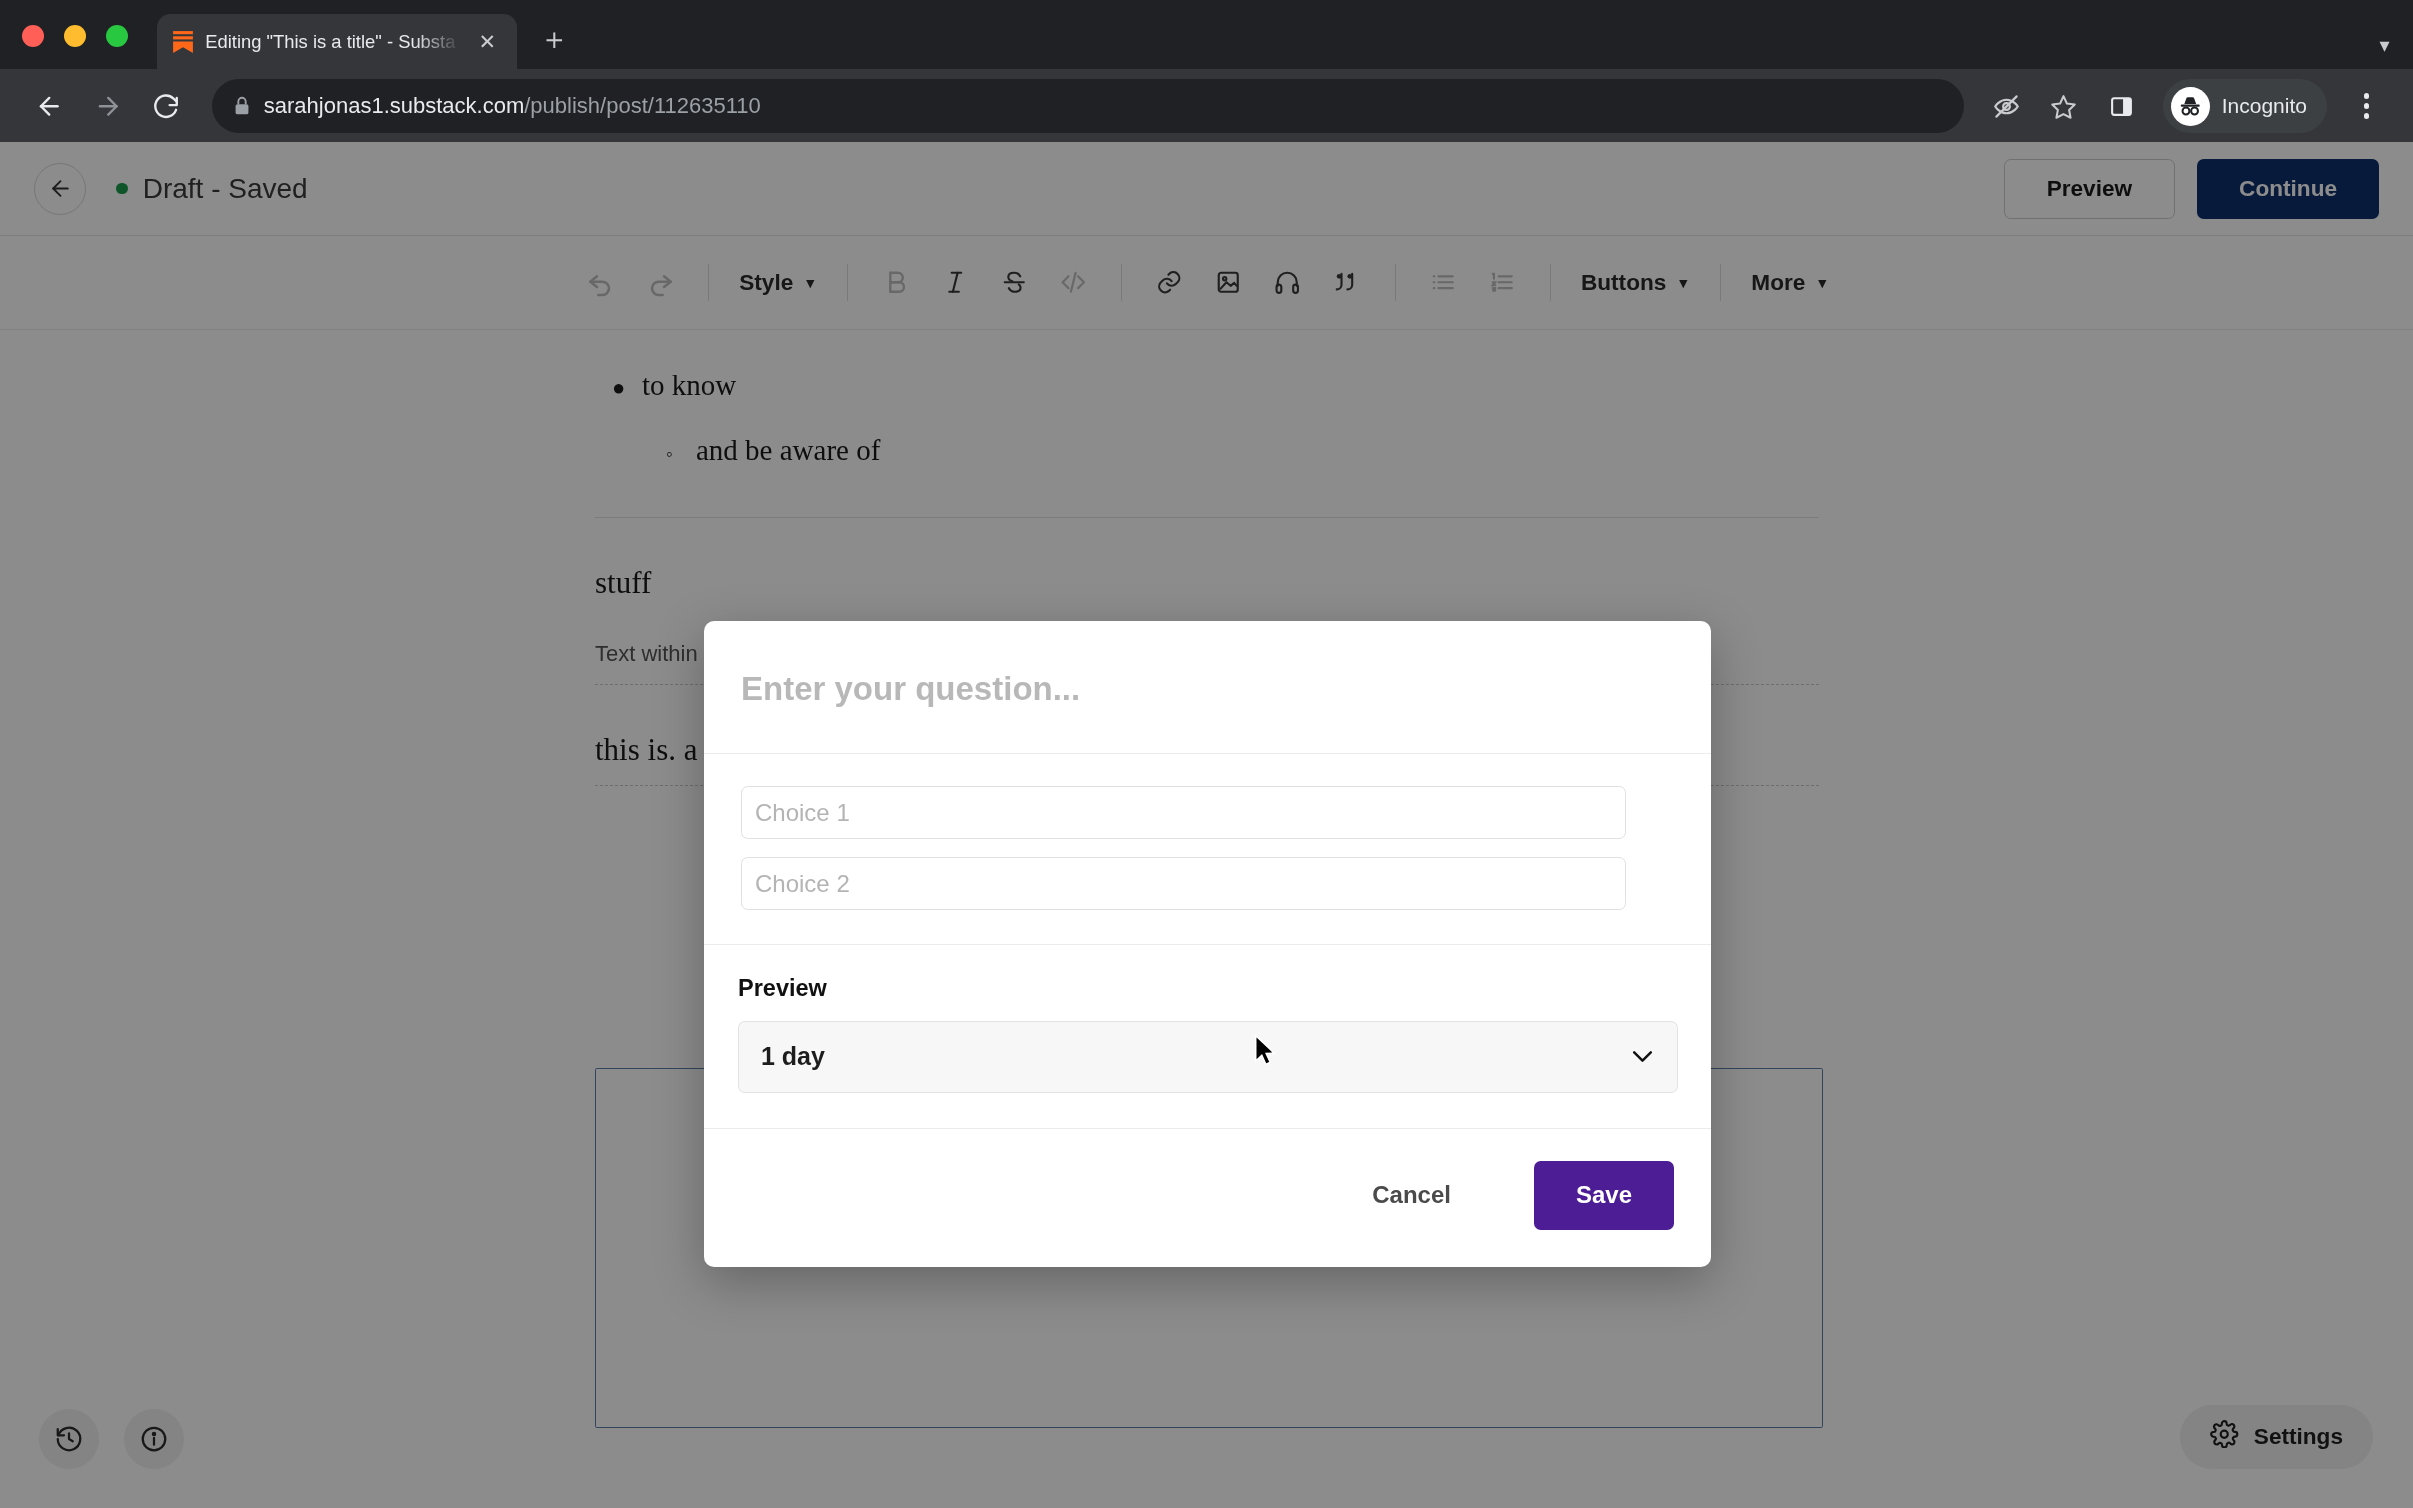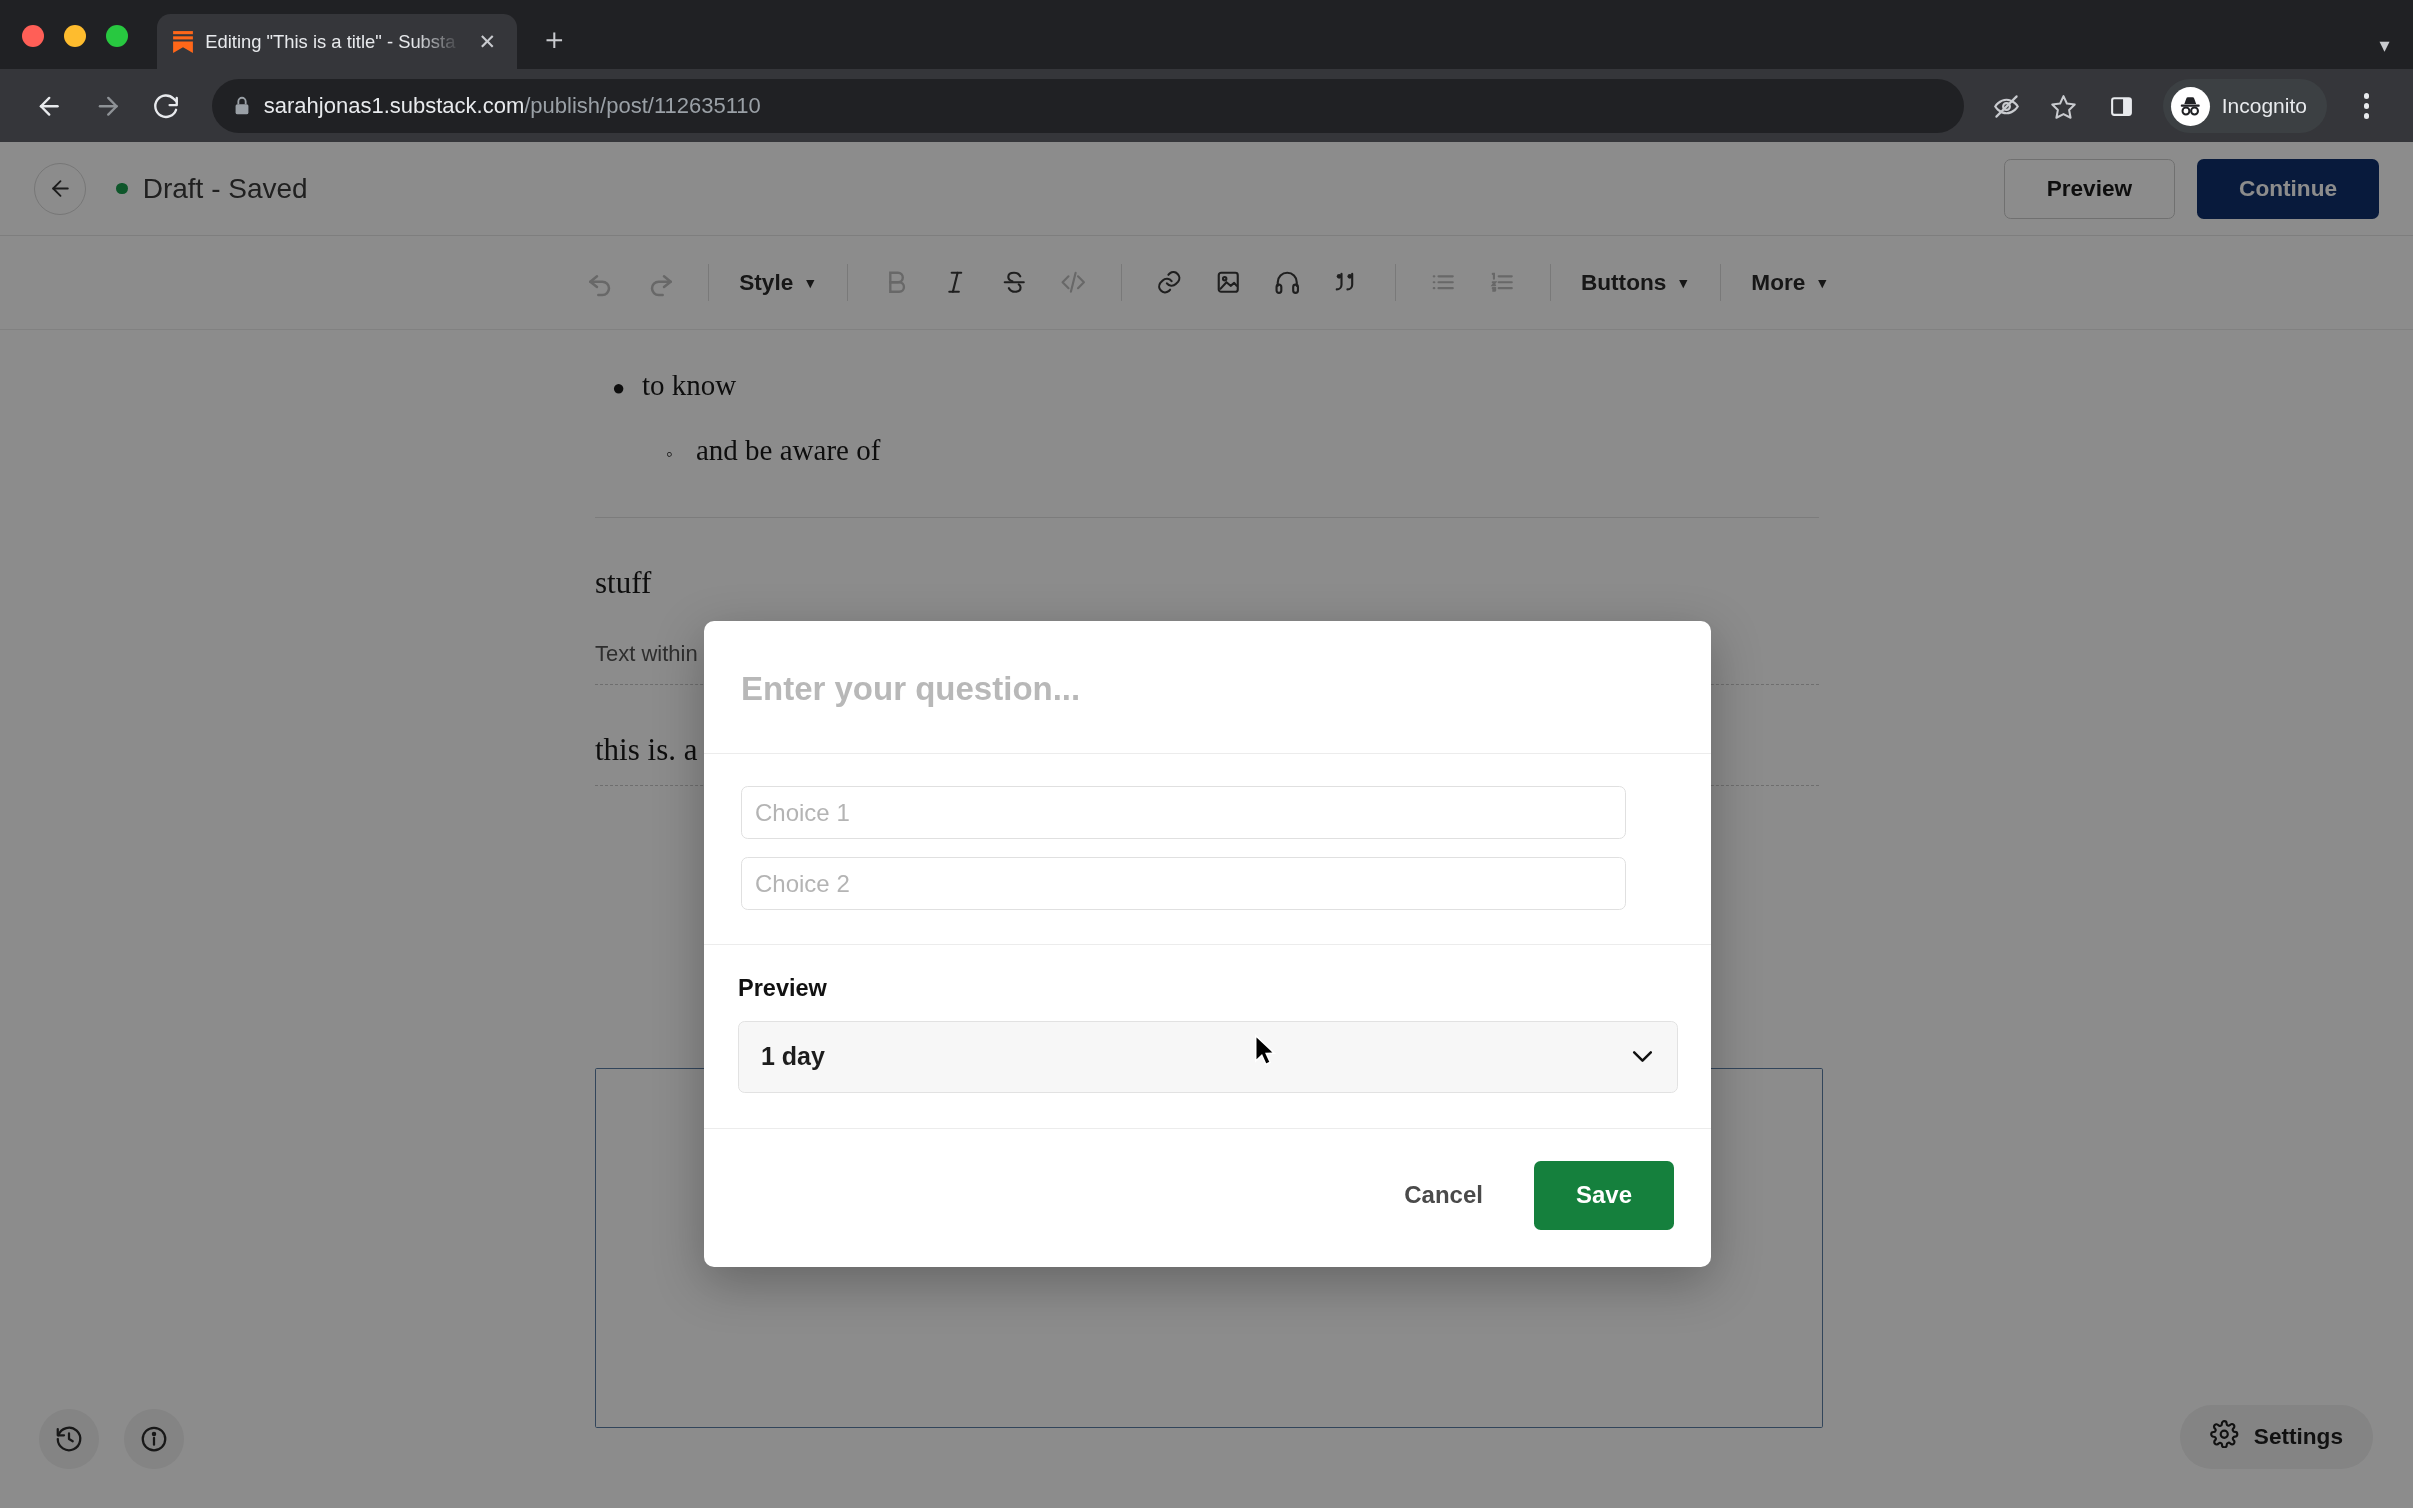--- a/index.html
+++ b/index.html
@@ -169,22 +169,22 @@
     padding: 37px 37px 39px 37px; border-bottom: 0.8px solid #ececec;
     display: flex; align-items: center; justify-content: flex-end; gap: 30px;
   }
   .hide-label { font-size: 24px; font-weight: 700; color: #111; }
   .checkbox { width: 47px; height: 52px; border: 0.8px solid #dcdcdc; border-radius: 5.9px; background: #fff; }
 
   .modal-footer { padding: 32px 37px 37px 37px; display: flex; align-items: center;
     justify-content: flex-end; gap: 17px; }
   .btn-cancel { height: 69px; padding: 0 34px; border-radius: 6.7px; background: transparent;
     color: #4a4a4a; font-size: 24px; font-weight: 600; display: flex; align-items: center; }
-  .btn-save { height: 69px; padding: 0 42px; border-radius: 6.7px; background: #15803d;
-    color: #fff; font-size: 24px; font-weight: 700; display: flex; align-items: center; }
+  .btn-save { height: 69px; padding: 0 42px; border-radius: 6.7px; background: #4c1d95;
+    color: #fff; font-size: 24px; font-weight: 700; display: flex; align-items: center; margin-left: 32px; }
 
   .cursor { position: absolute; left: 1254px; top: 892px; width: 22px; height: 32px; }
 </style>
 </head>
 <body>
 
 <div class="browser">
 
   <div class="tabstrip">
     <div class="traffic">

